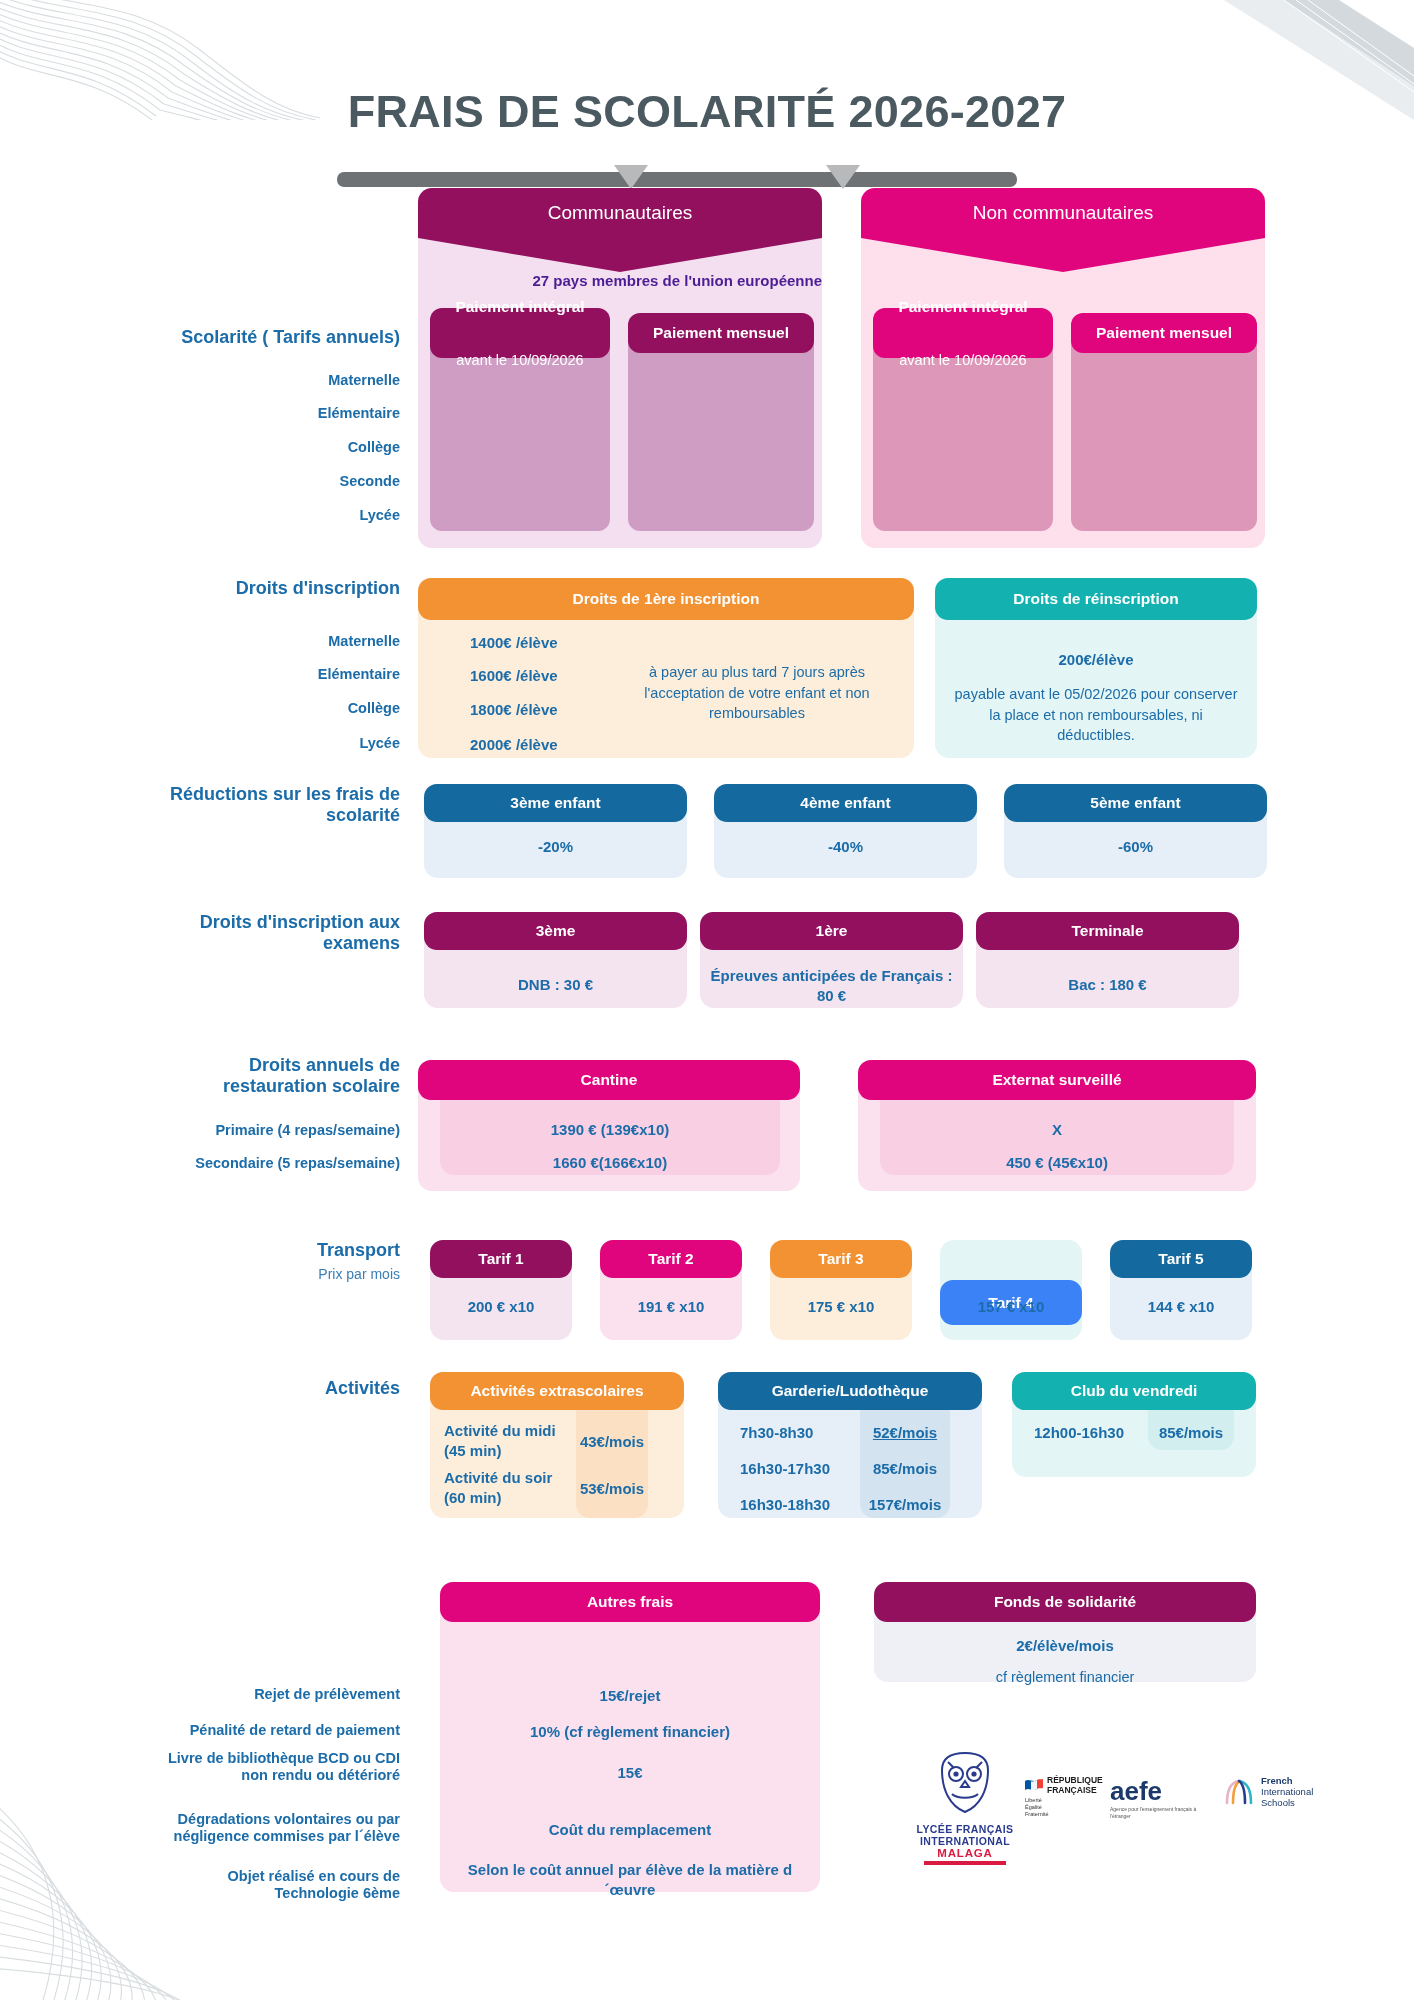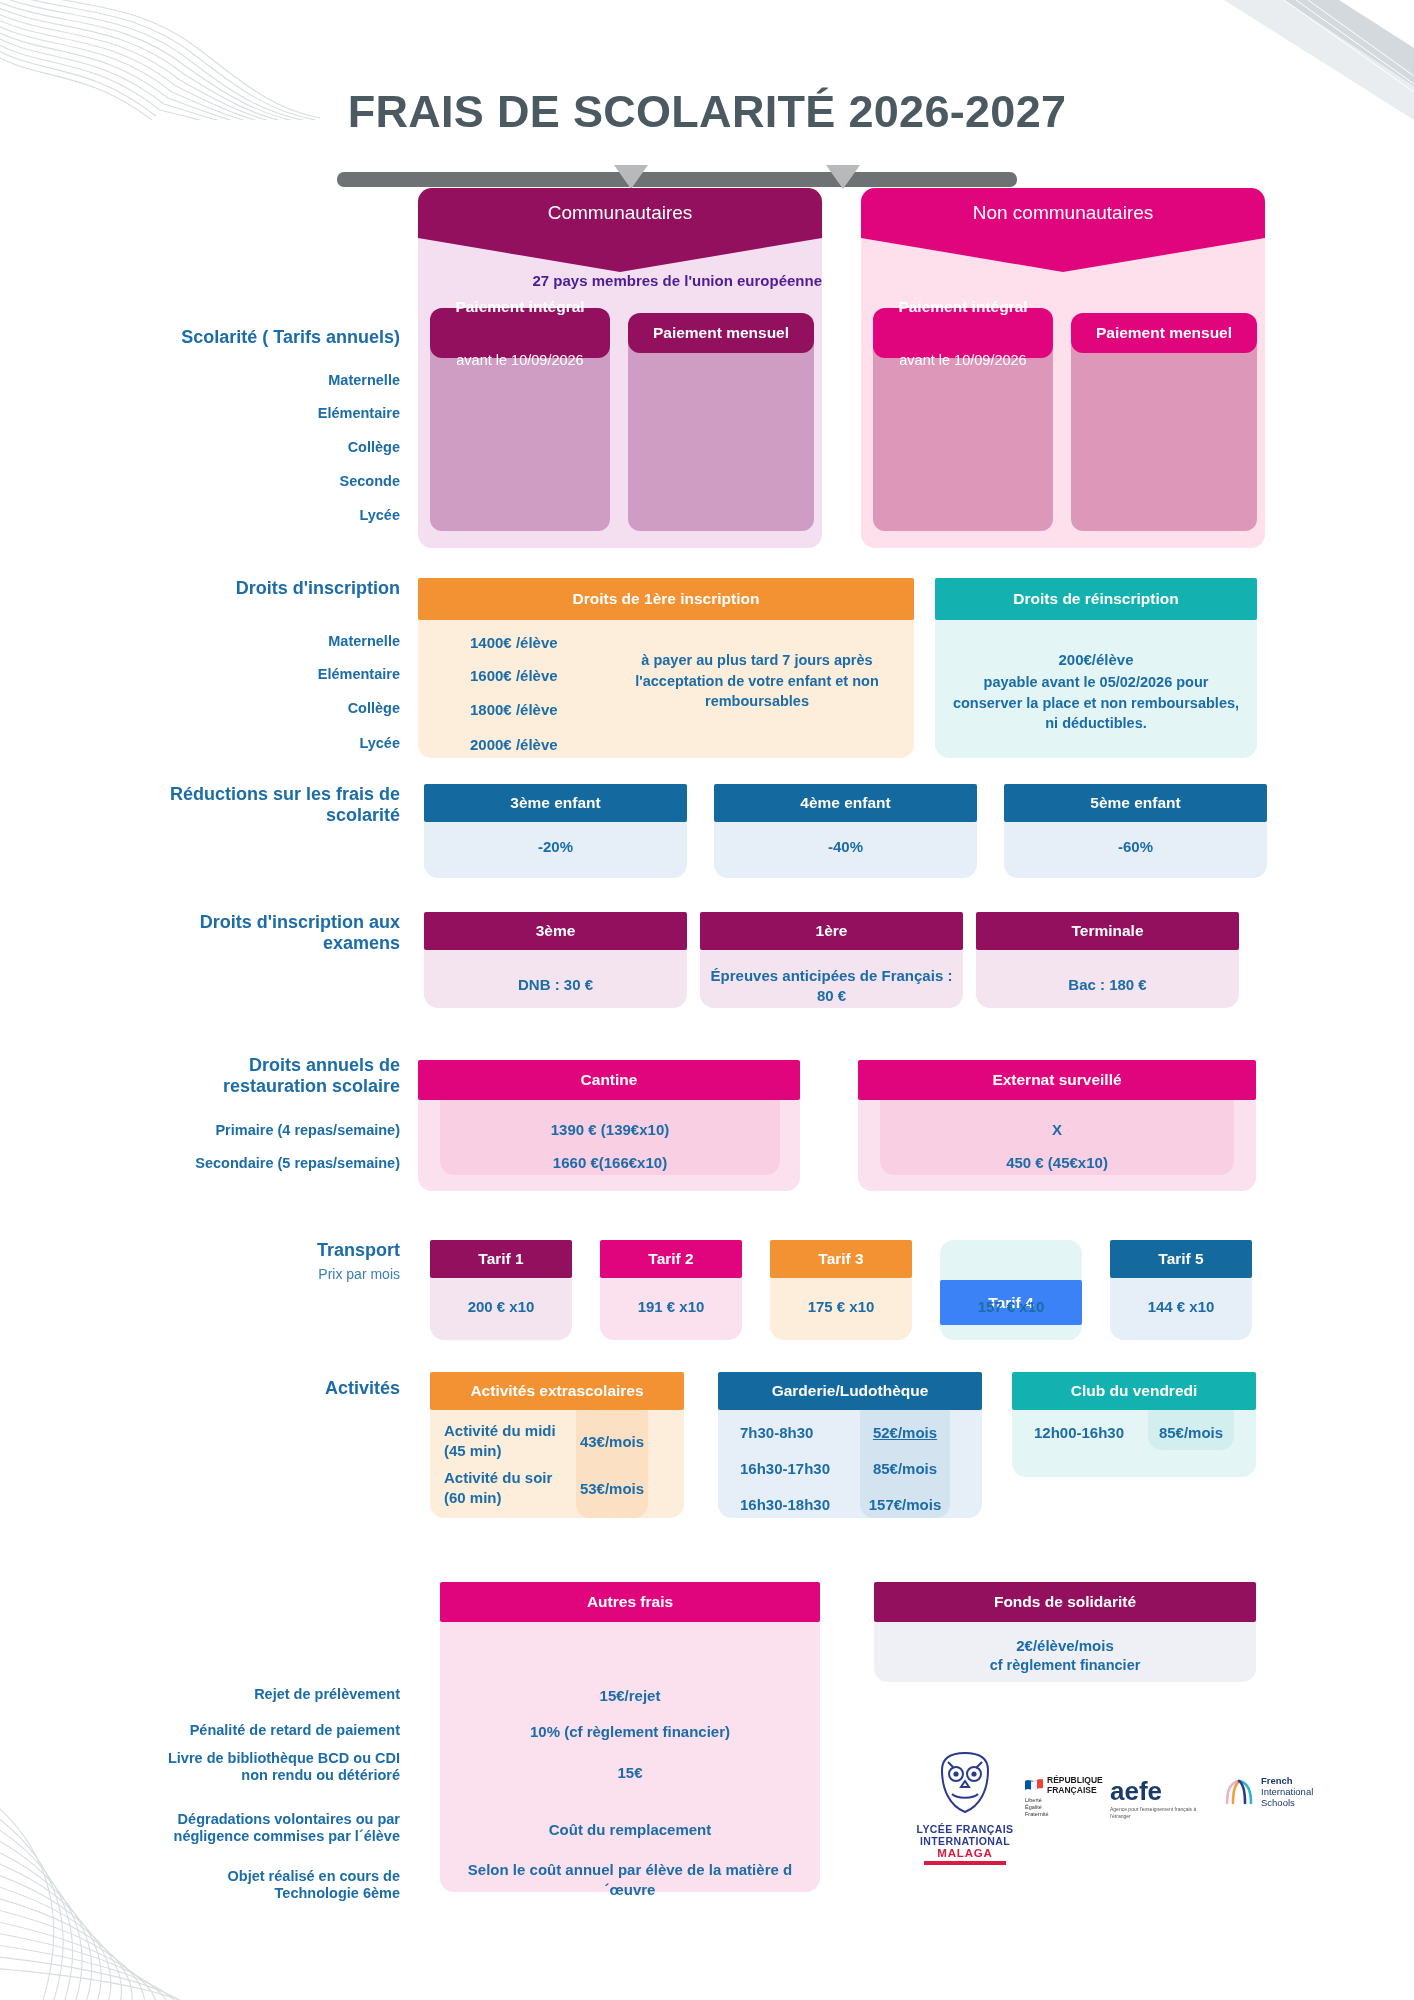--- a/index.html
+++ b/index.html
@@ -119,21 +119,21 @@
     position: absolute; left: 0; right: 0;
     text-align: center;
     color: #1b6ca8;
     font-weight: bold;
     font-size: 15.5px;
   }
 
   
   .pill {
     position: absolute;
-    border-radius: 2px;
+    border-radius: 13px;
     color: #ffffff;
     font-weight: bold;
     font-size: 15.5px;
     display: flex; align-items: center; justify-content: center;
     text-align: center;
     z-index: 3;
   }
   .body-box {
     position: absolute;
     border-radius: 14px;
@@ -141,21 +141,21 @@
   }
   .txt {
     position: absolute;
     color: #1b6ca8;
     font-weight: bold;
     font-size: 15px;
     text-align: center;
     line-height: 1.35;
     z-index: 3;
   }
-  .txt.normal { font-weight: bold; }
+  .txt.normal { font-weight: normal; margin-top: 12px; }
   .txt.left { text-align: left; }
 
   
   .logos { position: absolute; z-index: 5; }
   .logo-text { font-family: "Liberation Sans", sans-serif; }
 </style>
 </head>
 <body>
 
 <div class="page">

